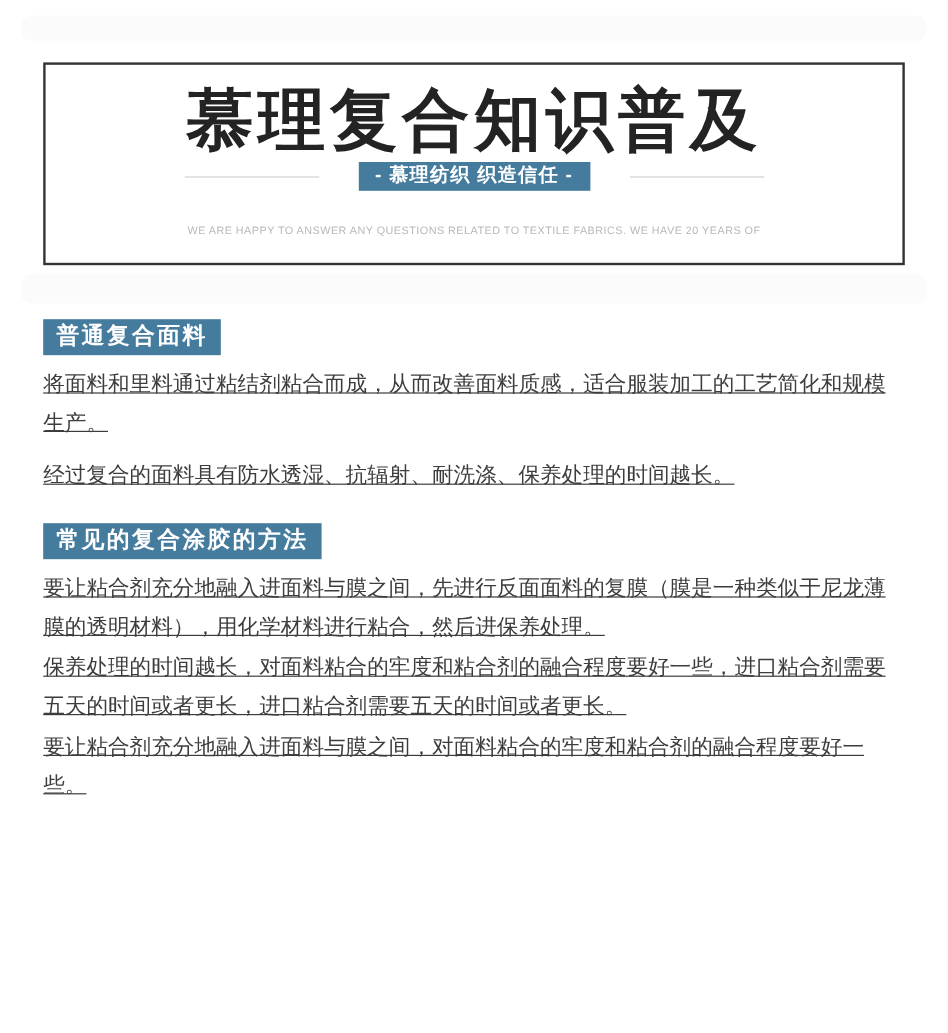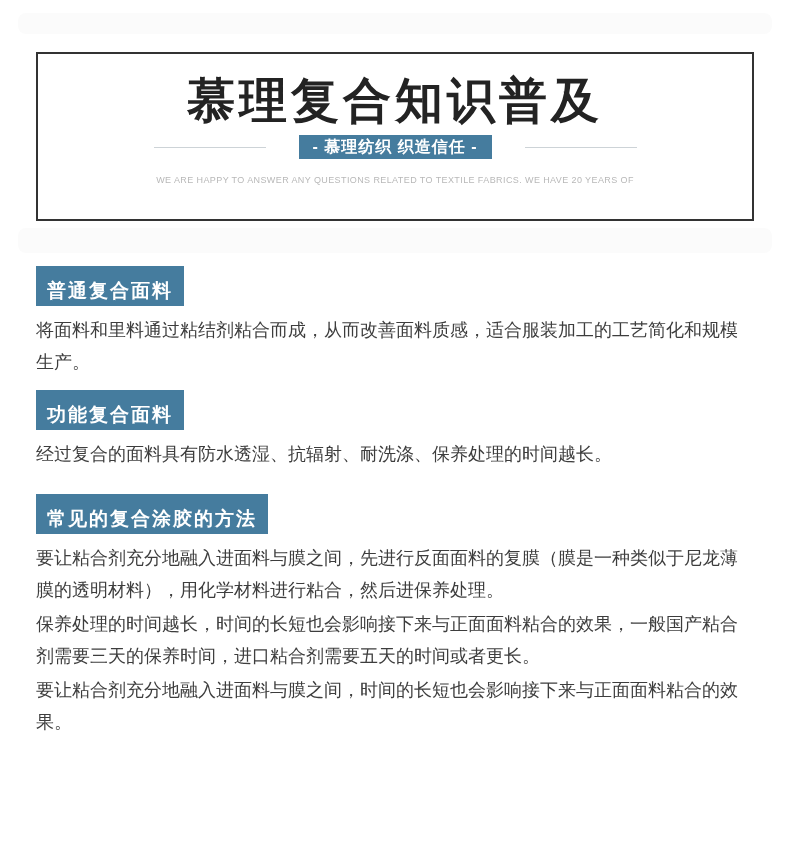--- a/index.html
+++ b/index.html
@@ -33,21 +33,21 @@
     height:169px;
     border:2px solid var(--hero-border);
     background:#ffffff;
     text-align:center;
     padding-top:22px;
   }
   .hero h1{
     margin:0;
     font-family:"Liberation Serif","DejaVu Serif",serif;
     font-weight:700;
-    font-size:48px;
+    font-size:56px;
     line-height:50px;
     letter-spacing:4px;
     color:#232323;
   }
   .badge-row{
     margin-top:9px;
     display:flex;align-items:center;justify-content:center;gap:27px;
   }
   .rule{
     width:112px;height:1px;background:var(--rule-gray);
@@ -63,49 +63,50 @@
     padding:0 14px;
     letter-spacing:1px;
   }
   .caption{
     margin:0;
     color:var(--caption-gray);
     font-size:9px;
     line-height:14px;
     letter-spacing:0.4px;
   }
-  .caption.first{margin-top:14px;}
+  .caption.first{margin-top:26px;}
 
   
   #sections{
     position:relative;z-index:1;
     margin:0 36px;
   }
   .sec-heading{
     display:inline-block;
     margin:0 0 6px 0;
     background:var(--accent);
     color:#ffffff;
     font-family:"Liberation Serif","DejaVu Serif",serif;
     font-weight:700;
     font-size:19px;
     line-height:21px;
-    padding:14px 11px 5px;
+    padding:4px 11px 5px;
     letter-spacing:2px;
   }
   .sec{display:block;}
   #sections .sec:nth-child(1){margin-top:45px;}
   #sections .sec:nth-child(2){margin-top:12px;}
   #sections .sec:nth-child(3){margin-top:24px;}
   #sections .sec:nth-child(4){margin-top:32px;}
   .body-p{
     margin:2px 0 0;
     font-size:18px;
     line-height:32px;
     color:var(--body-text);
+    text-decoration:underline;
   }
   .lead{
     font-weight:700;
     color:#161616;
   }
 </style>
 </head>
 <body>
 
 <div class="band-top"></div>
@@ -121,20 +122,19 @@
 </header>
 
 <div class="band-mid"></div>
 
 <main id="sections">
   <section class="sec">
     <h2 class="sec-heading">普通复合面料</h2>
   <p class="body-p">将面料和里料通过粘结剂粘合而成，从而改善面料质感，适合服装加工的工艺简化和规模生产。</p></section>
 
   <section class="sec">
-    <h2 class="sec-heading">功能复合面料</h2>
   <p class="body-p">经过复合的面料具有防水透湿、抗辐射、耐洗涤、保养处理的时间越长。</p></section>
 
 
   <section class="sec">
     <h2 class="sec-heading">常见的复合涂胶的方法</h2>
-  <p class="body-p">要让粘合剂充分地融入进面料与膜之间，先进行反面面料的复膜（膜是一种类似于尼龙薄膜的透明材料），用化学材料进行粘合，然后进保养处理。</p><p class="body-p">保养处理的时间越长，时间的长短也会影响接下来与正面面料粘合的效果，一般国产粘合剂需要三天的保养时间，进口粘合剂需要五天的时间或者更长。</p><p class="body-p">要让粘合剂充分地融入进面料与膜之间，时间的长短也会影响接下来与正面面料粘合的效果。</p></section>
+  <p class="body-p">要让粘合剂充分地融入进面料与膜之间，先进行反面面料的复膜（膜是一种类似于尼龙薄膜的透明材料），用化学材料进行粘合，然后进保养处理。</p><p class="body-p">保养处理的时间越长，对面料粘合的牢度和粘合剂的融合程度要好一些，进口粘合剂需要五天的时间或者更长，进口粘合剂需要五天的时间或者更长。</p><p class="body-p">要让粘合剂充分地融入进面料与膜之间，对面料粘合的牢度和粘合剂的融合程度要好一些。</p></section>
 </main>
 
 </body></html>

